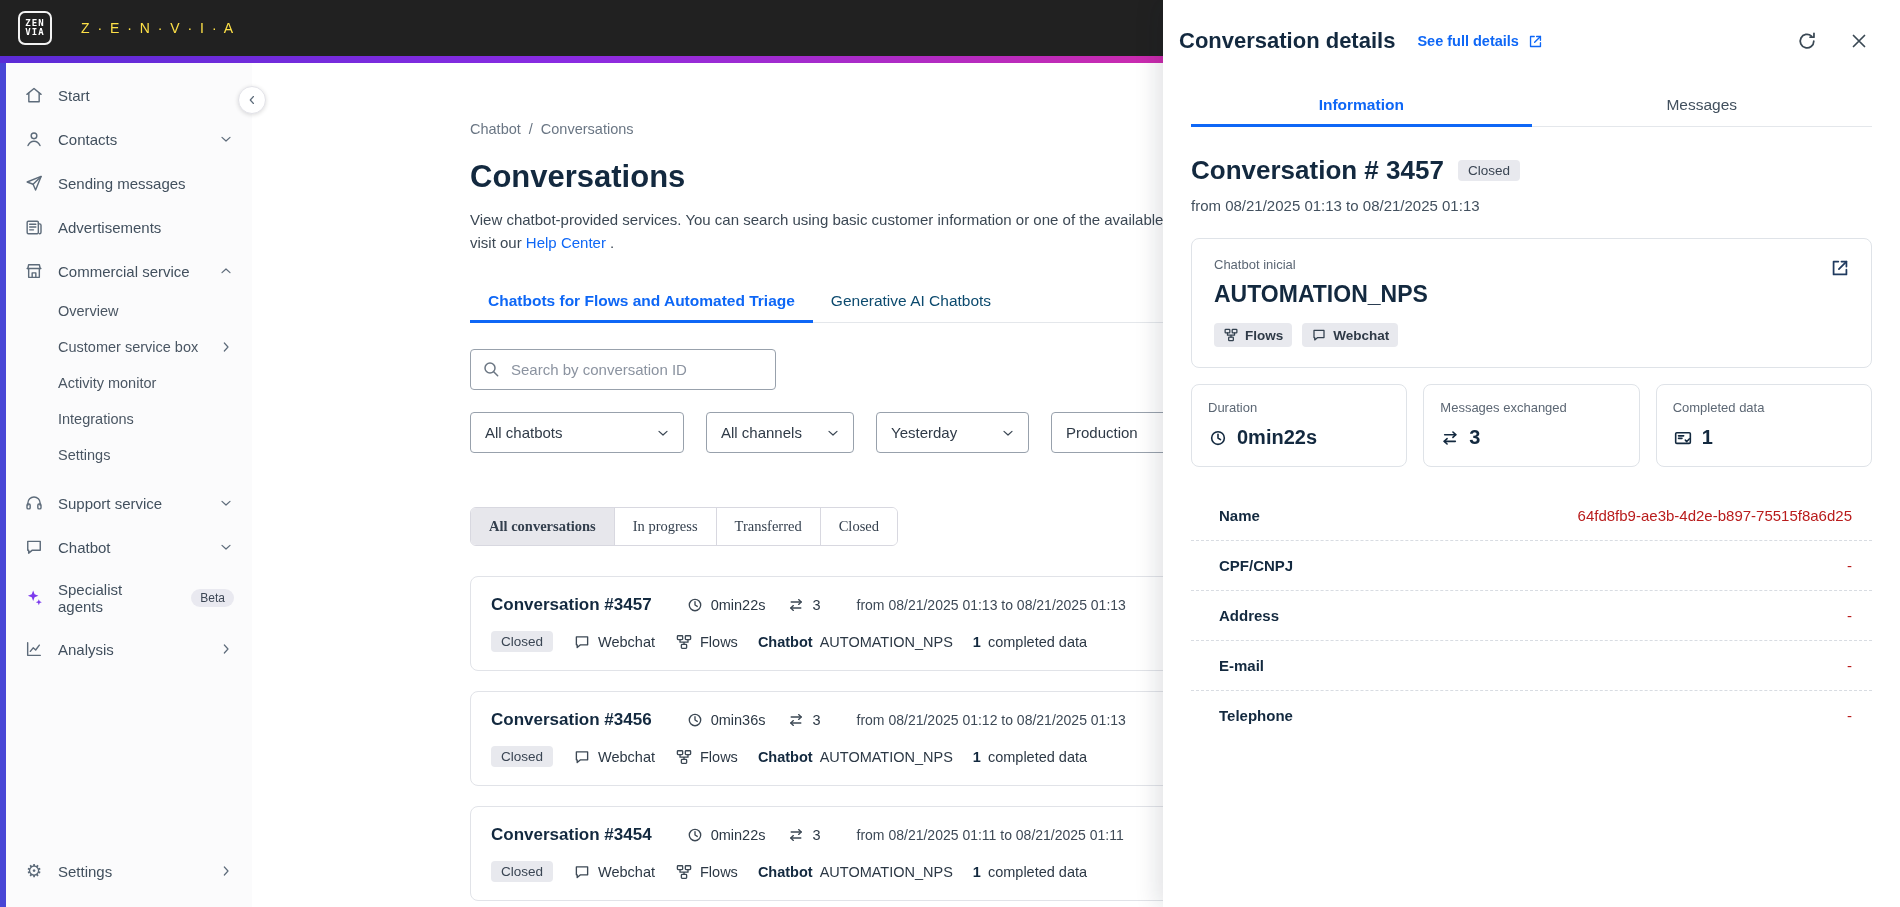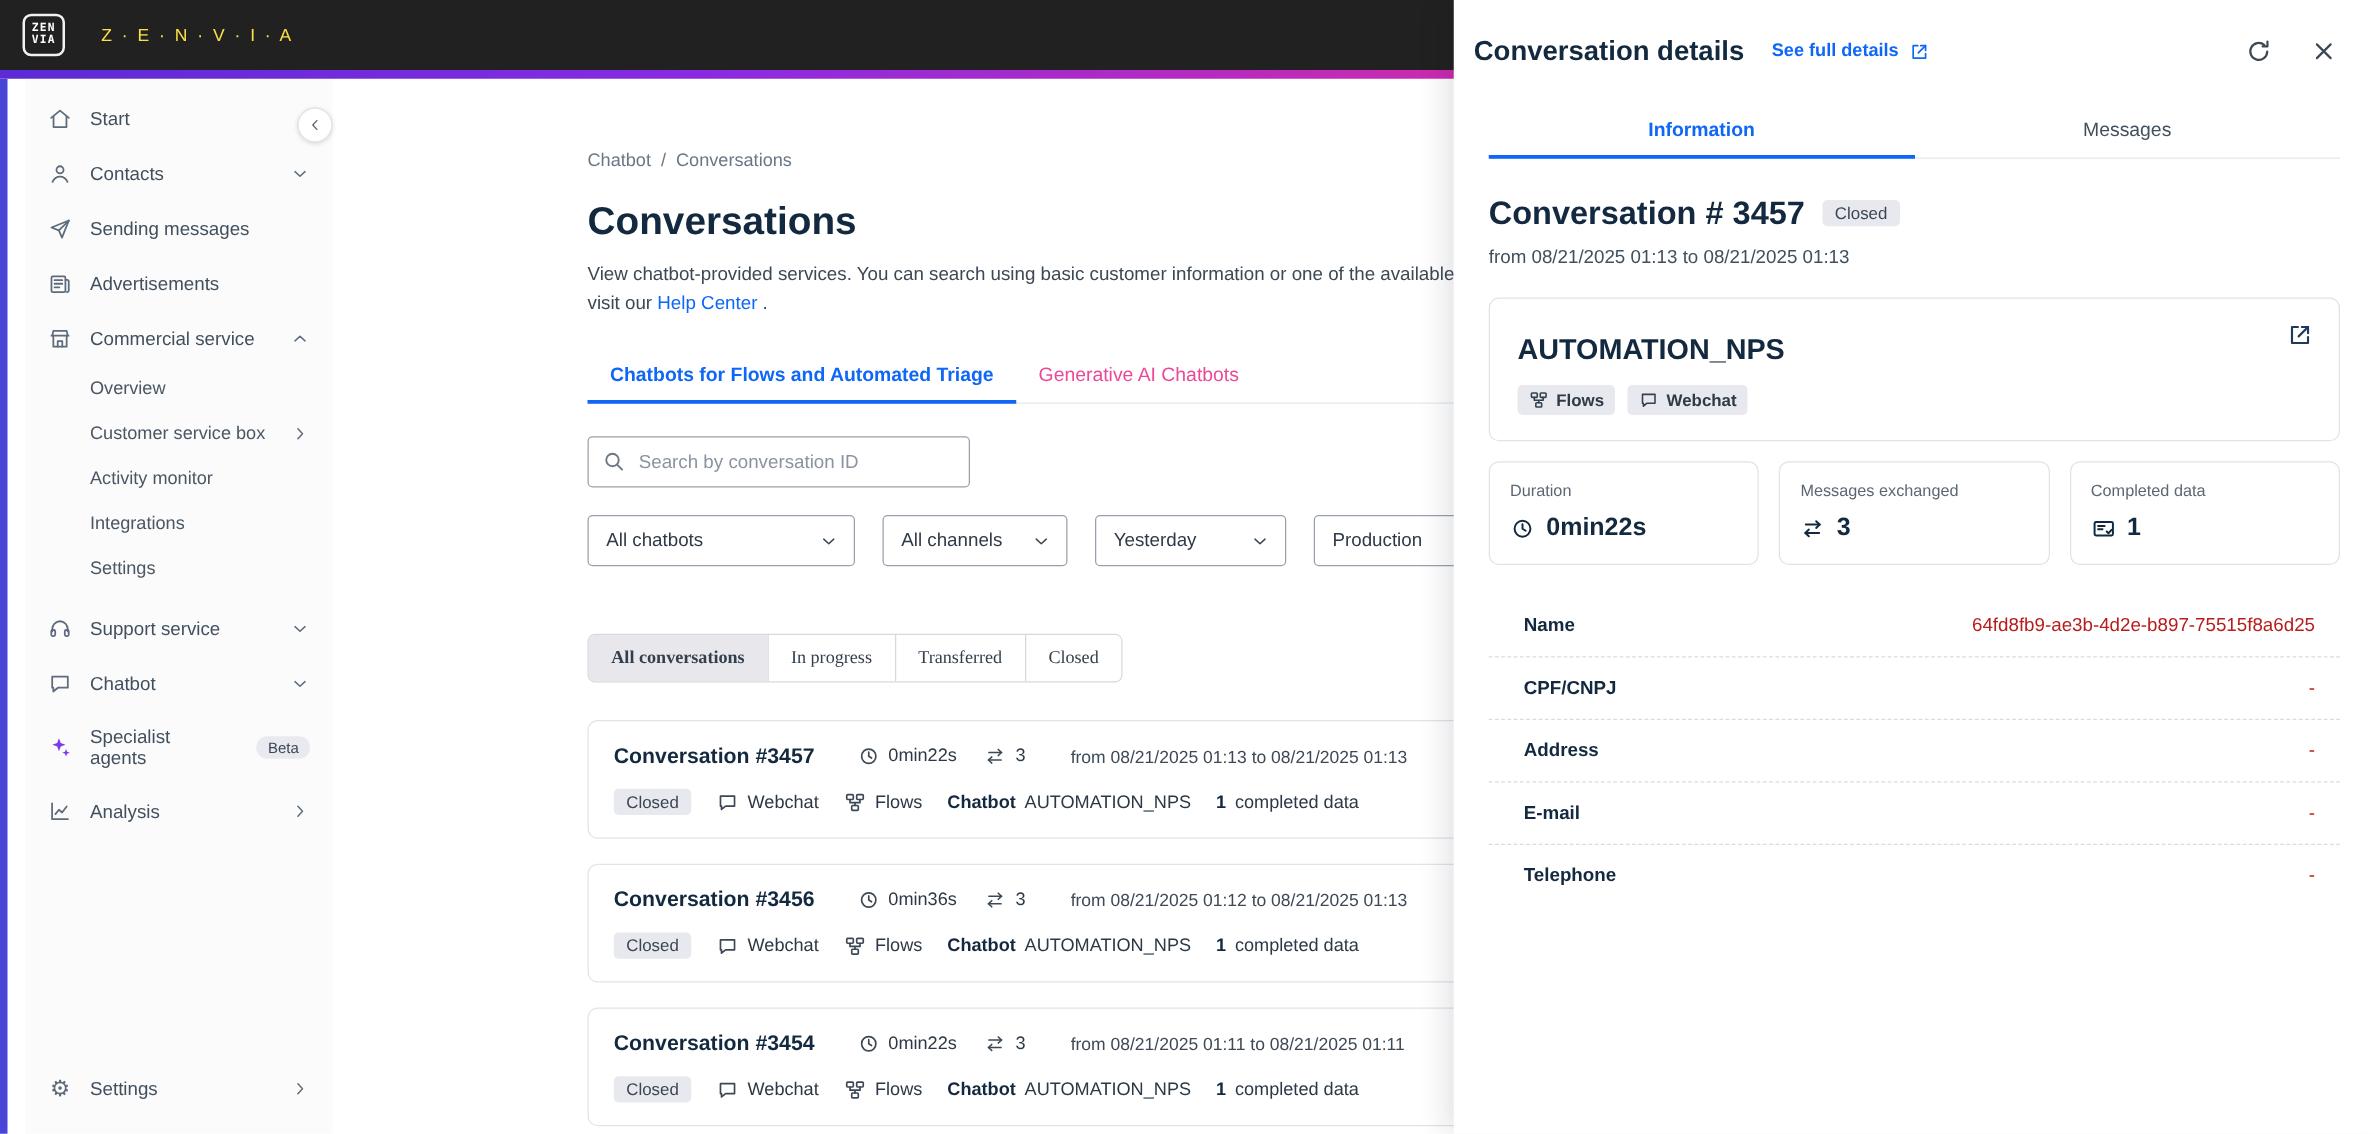--- a/index.html
+++ b/index.html
@@ -8,41 +8,41 @@
   svg { display:block; }
 
   
   .topbar { height:56px; background:#212121; display:flex; align-items:center; padding:0 18px; position:relative; z-index:5; }
   .logo-box { width:34px; height:34px; border:2px solid #f2f2f2; border-radius:7px; display:flex; flex-direction:column; align-items:center; justify-content:center; color:#fff; font-family:"DejaVu Sans Mono", monospace; font-size:9px; line-height:1.05; font-weight:bold; letter-spacing:1px; }
   .brand { color:#fde047; font-size:14px; letter-spacing:2px; margin-left:29px; font-weight:500; }
   .grad { height:7px; background:linear-gradient(90deg,#5b2bd6,#8a2be2 30%,#c92bb0 60%,#f32b76 85%,#ff4d5e); }
   .leftstrip { position:fixed; left:0; top:63px; bottom:0; width:6px; background:#4846d6; z-index:4; }
 
   
-  .sidebar { position:fixed; left:20px; top:63px; bottom:0; width:246px; background:#fbfbfc; z-index:3; padding-top:10px; }
+  .sidebar { position:fixed; left:6px; top:63px; bottom:0; width:246px; background:#fbfbfc; z-index:3; padding-top:10px; }
   .side-item { display:flex; align-items:center; gap:14px; padding:12px 18px; font-size:15px; color:#42505e; cursor:pointer; }
   .sicon { width:20px; height:20px; color:#5d6b7a; flex:none; display:flex; align-items:center; justify-content:center; }
   .chev { margin-left:auto; width:16px; height:16px; color:#5d6b7a; display:flex; flex:none; }
   .sub-item { display:flex; align-items:center; padding:10px 18px 10px 52px; font-size:14.5px; color:#4a5663; cursor:pointer; }
   .beta { background:#e9e9f0; border-radius:10px; font-size:12px; padding:2px 9px; color:#3c4654; margin-left:10px; }
   .collapse-btn { position:fixed; left:238px; top:86px; width:28px; height:28px; border-radius:50%; background:#fff; border:1px solid #e2e2e8; box-shadow:0 1px 4px rgba(0,0,0,.14); display:flex; align-items:center; justify-content:center; color:#5d6b7a; z-index:6; cursor:pointer; }
   .collapse-btn svg{ width:14px; height:14px; }
   .side-bottom { position:absolute; bottom:14px; left:0; right:0; }
   .gear-glyph { font-size:18px; line-height:1; color:#5d6b7a; }
 
   
   .main { position:absolute; left:252px; top:63px; right:0; bottom:0; padding:58px 0 0 218px; }
   .main-inner { width:1180px; }
   .breadcrumb { font-size:14.5px; color:#6a7684; display:flex; gap:8px; }
   .page-title { font-size:31px; color:#13293f; margin-top:22px; font-weight:700; }
   .desc { margin-top:14px; font-size:15px; color:#3c4854; line-height:1.5; }
   .desc a { color:#0e67f6; text-decoration:none; cursor:pointer; }
 
   .tabs { display:flex; margin-top:26px; border-bottom:1px solid #e4e7eb; }
-  .tab { padding:12px 18px; font-size:15.5px; color:#ec4899; cursor:pointer; position:relative; }
+  .tab { padding:12px 18px; font-size:15.5px; color:#0c4a6e; cursor:pointer; position:relative; }
   .tab.active { color:#0e67f6; font-weight:600; }
   .tab.active::after { content:""; position:absolute; left:0; right:0; bottom:-1px; height:3px; background:#0e67f6; }
 
   .search-wrap { margin-top:26px; position:relative; width:306px; }
   .search-input { width:100%; height:41px; border:1px solid #98a1ac; border-radius:4px; padding:0 12px 0 40px; font-size:15px; color:#2f3a47; outline:none; background:#fff; font-family:inherit; }
   .search-input::placeholder { color:#8b93a0; }
   .search-icon { position:absolute; left:11px; top:10px; width:20px; height:20px; color:#6b7683; }
 
   .filters { display:flex; gap:22px; margin-top:22px; }
   .select { height:41px; border:1px solid #98a1ac; border-radius:4px; display:flex; align-items:center; justify-content:space-between; padding:0 12px 0 14px; font-size:15px; color:#2f3a47; cursor:pointer; background:#fff; }
@@ -557,20 +557,21 @@
   </div>
 
   <div class="drawer-body">
     <div class="dconv-row">
       <span class="dconv-title">Conversation # 3457</span>
       <span class="chip">Closed</span>
     </div>
     <div class="drange">from 08/21/2025 01:13 to 08/21/2025 01:13</div>
 
     <div class="dcard">
+      <div class="dcard-label">Chatbot inicial</div>
       <div class="dcard-name">AUTOMATION_NPS</div>
       <div class="dcard-tags">
         <span class="tag">
           <span class="mini-icon">
               <svg viewBox="0 0 24 24" fill="none" stroke="currentColor" stroke-width="1.9" stroke-linecap="round" stroke-linejoin="round">
                 <rect x="3.2" y="3.6" width="7" height="5.2" rx="1"></rect>
                 <rect x="13.8" y="3.6" width="7" height="5.2" rx="1"></rect>
                 <rect x="8.5" y="15.2" width="7" height="5.2" rx="1"></rect>
                 <path d="M6.7 8.8v3.4h10.6V8.8M12 12.2v3"></path>
               </svg>

